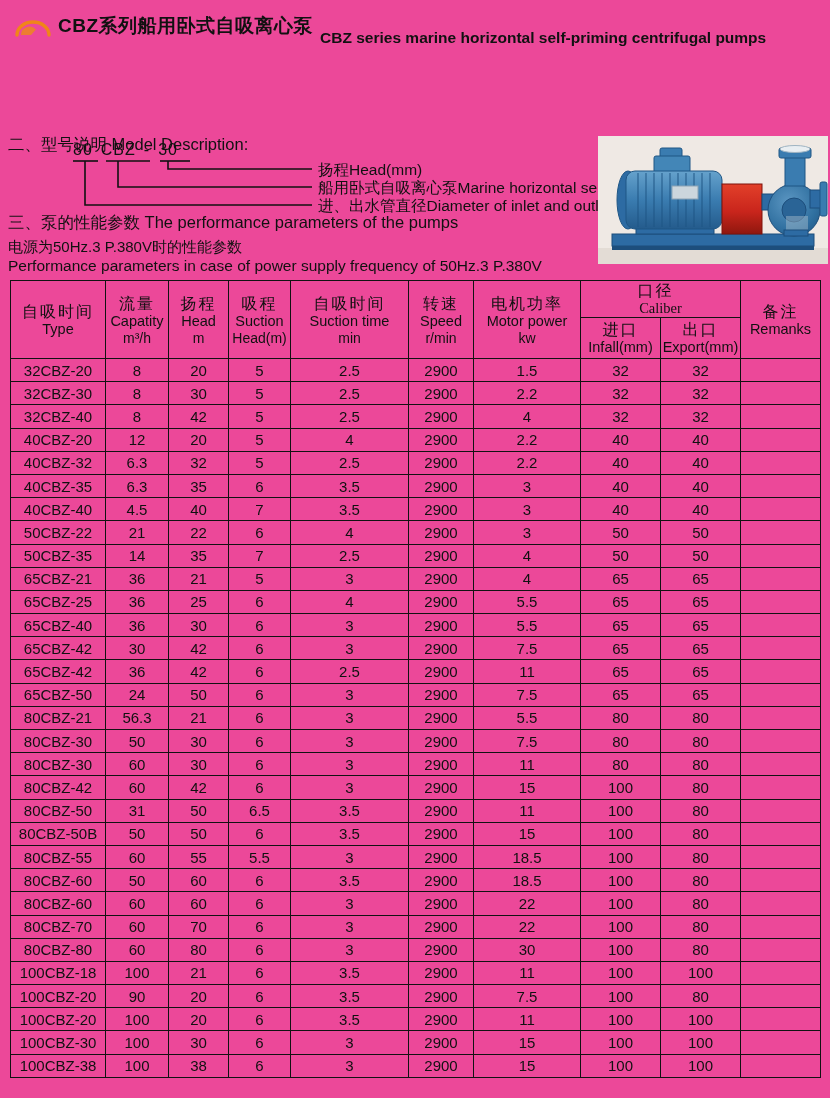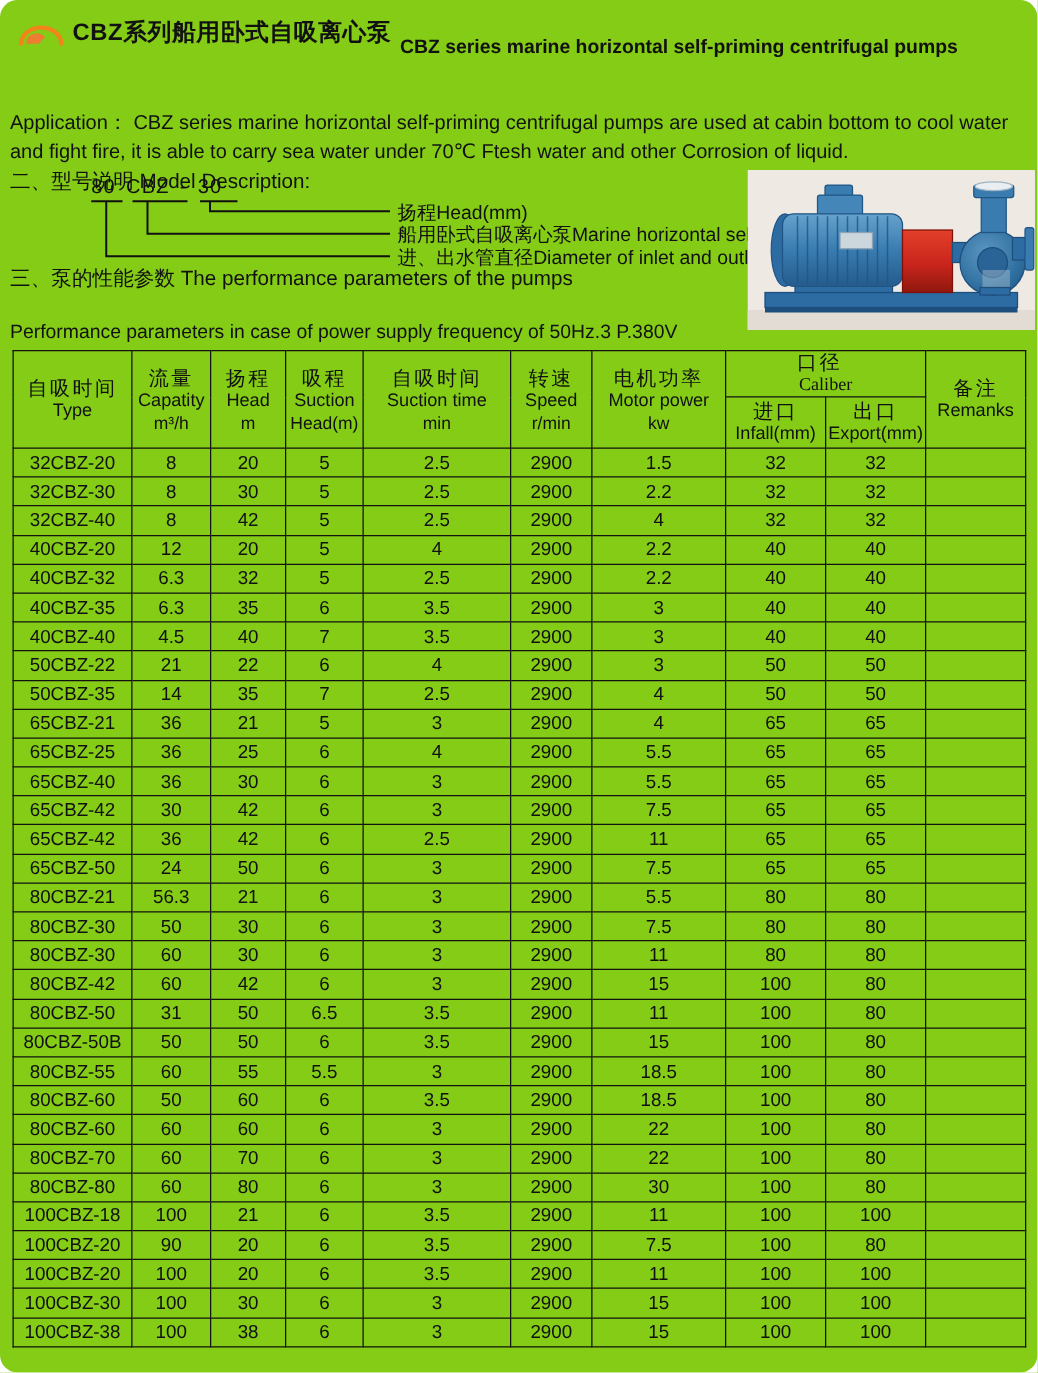--- a/index.html
+++ b/index.html
@@ -1,20 +1,19 @@
 <!DOCTYPE html>
 <html><head>
 <meta charset="utf-8">
 <style>
   html,body{margin:0;padding:0;background:#ffffff;}
   .page{
-    position:relative;width:830px;height:1098px;background:#84cc16;
+    position:relative;width:830px;height:1098px;background:#ec4899;
     font-family:"Liberation Sans","DejaVu Sans",sans-serif;color:#111;
     overflow:hidden;
-    border-radius:14px;
   }
   
   .title-row{position:absolute;left:12px;top:4px;display:flex;align-items:center;white-space:nowrap;}
   .logo{width:42px;height:28px;margin-right:4px;flex:0 0 auto;}
   .title-cn{font-size:19px;font-weight:bold;letter-spacing:.5px;}
   .title-en{font-size:15.5px;font-weight:bold;margin-left:7px;margin-top:25px;}
   
   .para{position:absolute;left:8px;width:814px;font-size:15.5px;line-height:23px;margin:0;}
   .p-overview{top:40px;}
   .p-application{top:87px;font-size:16px;}
@@ -59,21 +58,20 @@
 
   <div class="title-row">
     <svg class="logo" viewBox="0 0 42 28">
       <path d="M5 23 A 16 13 0 0 1 37 23" fill="none" stroke="#F08519" stroke-width="3.4" stroke-linecap="round"></path>
       <path d="M9 23 A 8.5 8 0 0 1 24 17.5 L 19 23 Z" fill="#ED7D31"></path>
     </svg>
     <span class="title-cn">CBZ系列船用卧式自吸离心泵</span>
     <span class="title-en">CBZ series marine horizontal self-priming centrifugal pumps</span>
   </div>
 
-  <p class="para p-application">Application：  CBZ series marine horizontal self-priming centrifugal pumps are used at cabin bottom to cool water and fight fire, it is able to carry sea water under 70℃ Ftesh water and other Corrosion of liquid.</p>
 
   <h2 class="h-model">二、型号说明  Model Description:</h2>
 
   <div class="diagram-code">
     <span>80</span><span>CBZ</span><span>-</span><span>30</span>
   </div>
 
   <svg class="diagram-svg" viewBox="0 0 620 80">
     <g stroke="#111" stroke-width="1.6" fill="none">
       <path d="M73 21 H98"></path>
@@ -146,20 +144,21 @@
     <rect x="181" y="12" width="32" height="10" rx="2" fill="#3a7cb0" stroke="#1f5685" stroke-width="1"></rect>
     <ellipse cx="197" cy="13" rx="15" ry="3.5" fill="#e8eef2" stroke="#9fb4c2" stroke-width="1"></ellipse>
 
     <rect x="212" y="54" width="12" height="18" fill="#2d6ba3" stroke="#1d4e7c" stroke-width="1"></rect>
     <rect x="222" y="46" width="7" height="34" rx="2" fill="#3a7cb0" stroke="#1f5685" stroke-width="1"></rect>
 
     <rect x="186" y="94" width="24" height="6" fill="#2d6ba3" stroke="#1d4e7c" stroke-width="1"></rect>
   </svg>
 
   <h2 class="h-perf">三、泵的性能参数  The performance parameters of the pumps</h2>
+  <p class="note-cn">电源为50Hz.3 P.380V时的性能参数</p>
   <p class="note-en">Performance parameters in case of power supply frequency of 50Hz.3 P.380V</p>
 
   <table class="perf">
     <colgroup>
       <col style="width:95px">
         <col style="width:63px">
         <col style="width:60px">
         <col style="width:62px">
       <col style="width:118px">
         <col style="width:65px">

